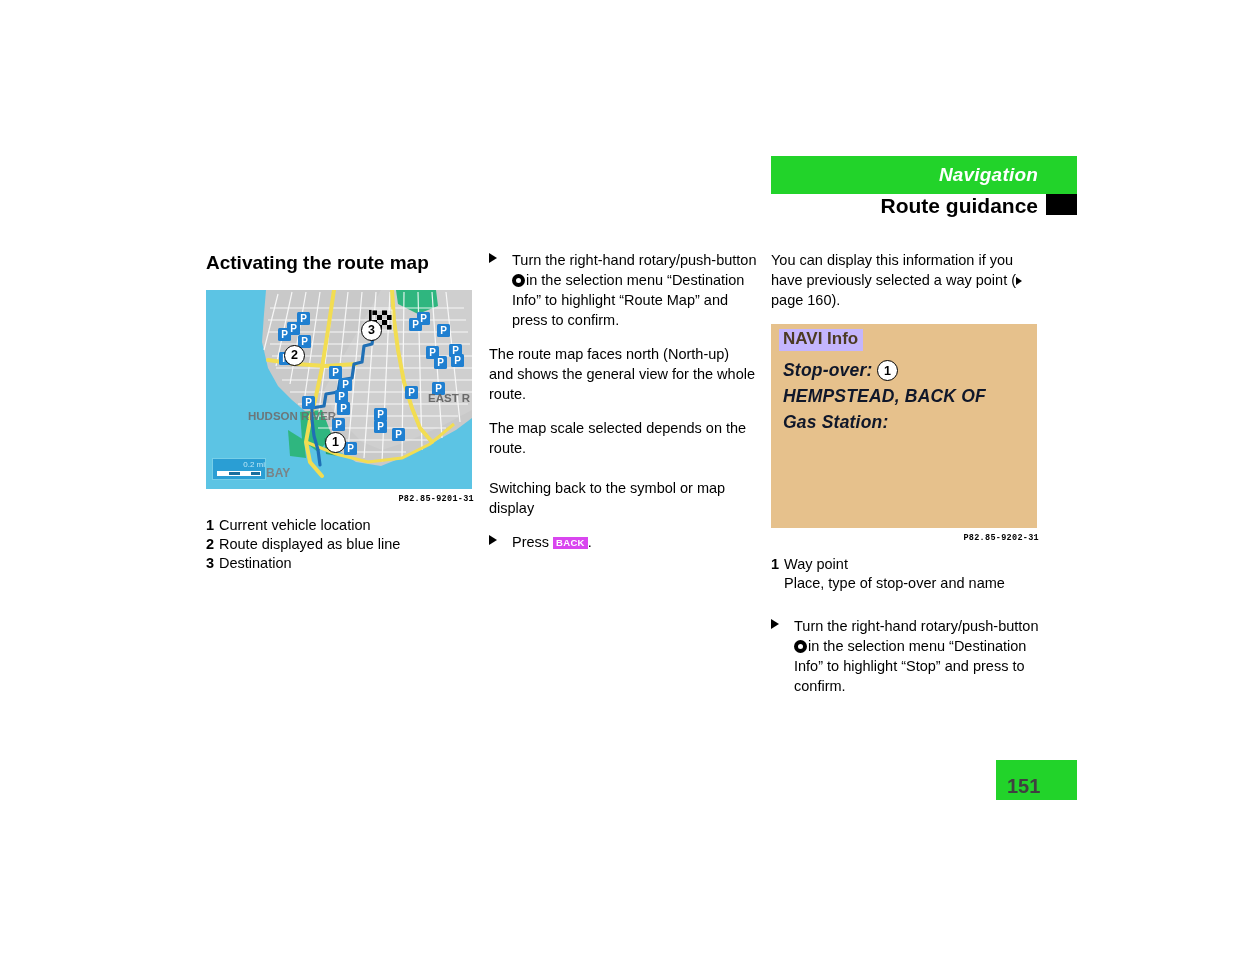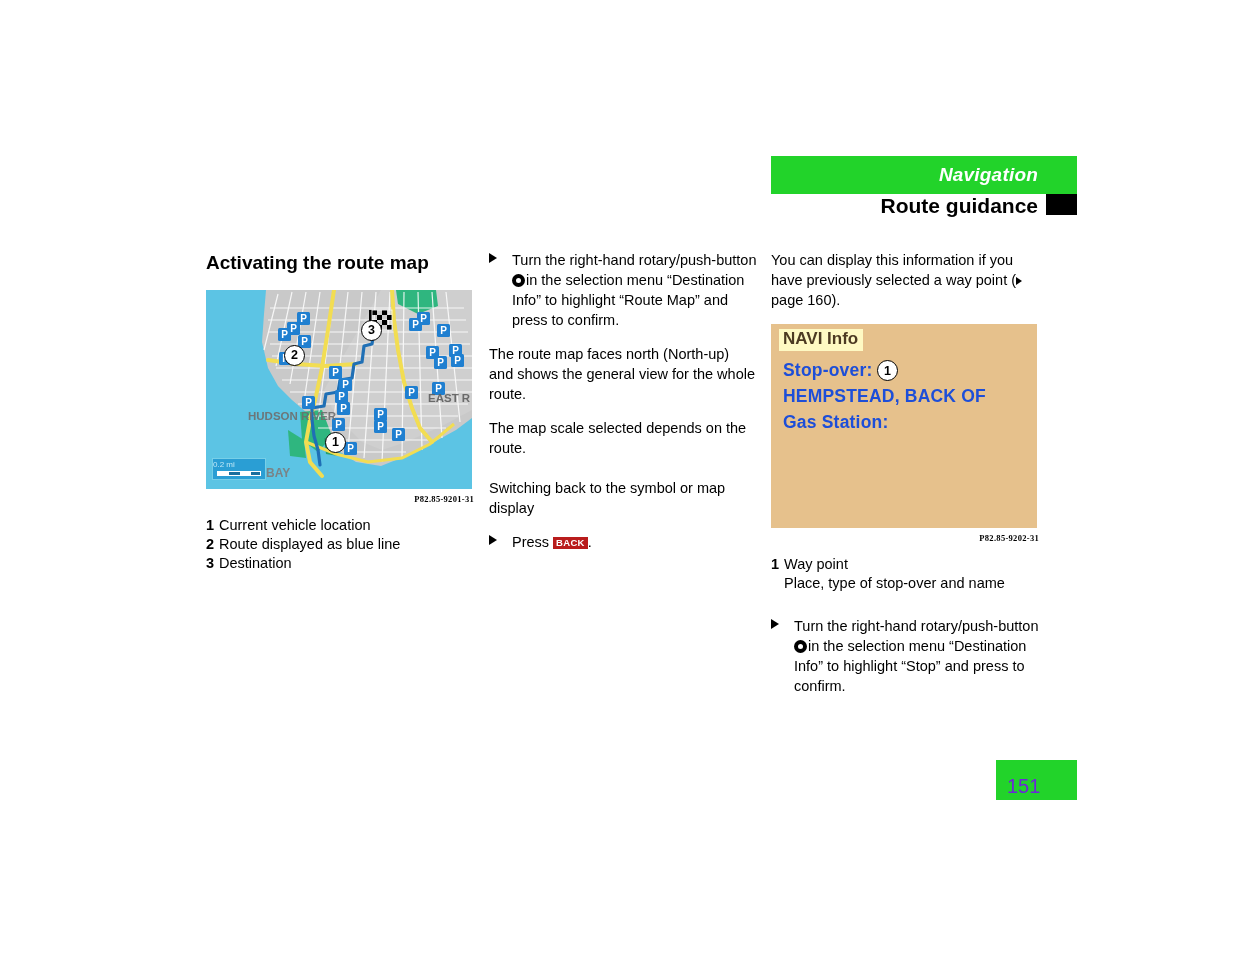--- a/index.html
+++ b/index.html
@@ -121,21 +121,21 @@
     top: 4px;
     width: 5px;
     height: 5px;
     border-radius: 50%;
     background: #fff;
   }
 
   
   .keycap {
     display: inline-block;
-    background: #b91c1c;
+    background: #d946ef;
     color: #fff;
     font-size: 9.5px;
     font-weight: bold;
     letter-spacing: .3px;
     padding: 1.5px 3px 1px 3px;
     vertical-align: 1px;
     line-height: 1;
   }
 
   
@@ -144,21 +144,21 @@
     width: 0; height: 0;
     border-left: 6px solid #000;
     border-top: 4px solid transparent;
     border-bottom: 4px solid transparent;
     vertical-align: 0px;
     margin-right: 1px;
   }
 
   
   .fig-code {
-    font-family: Liberation Serif, serif;
+    font-family: Liberation Mono, monospace;
     font-size: 8.5px;
     font-weight: bold;
     letter-spacing: .3px;
     text-align: right;
     margin-top: 5px;
   }
   .legend { margin-top: 12px; }
   .legend-row {
     font-size: 14.5px;
     line-height: 1.33;
@@ -212,21 +212,21 @@
     width: 54px;
     height: 22px;
     background: #2a9ed4;
     border: 1px solid #77cfe8;
     box-sizing: border-box;
     padding-top: 1px;
   }
   #map-scale-label {
     color: #bfe8f6;
     font-size: 8px;
-    text-align: left;
+    text-align: right;
     line-height: 10px;
   }
   #map-scale-ruler {
     margin: 1px auto 0 auto;
     width: 44px;
     height: 5px;
     background: linear-gradient(to right,#ffffff 0 11px,#1b6f9e 11px 22px,#ffffff 22px 33px,#1b6f9e 33px 44px);
     border: 1px solid #ffffff;
     box-sizing: border-box;
   }
@@ -236,37 +236,38 @@
     position: relative;
     width: 266px;
     height: 204px;
     background: #e6c18c;
     overflow: hidden;
   }
   #navi-title-hl {
     position: absolute;
     left: 8px;
     top: 5px;
-    background: #fef9c3;
+    background: #c4b5fd;
     padding: 1px 5px 2px 4px;
   }
   #navi-title {
     font-size: 17px;
     font-weight: bold;
     color: #4c3a22;
     line-height: 1.1;
   }
   .navi-line {
     position: absolute;
     left: 12px;
     font-size: 17.5px;
     font-weight: bold;
-    color: #1d4ed8;
+    color: #0f172a;
     letter-spacing: .2px;
     white-space: nowrap;
+    font-style: italic;
   }
   #navi-line-1 { top: 36px; }
   #navi-line-2 { top: 62px; }
   #navi-line-3 { top: 88px; }
   #navi-callout-1 {
     position: absolute;
     left: 106px;
     top: 36px;
     width: 21px;
     height: 21px;
@@ -279,23 +280,23 @@
     top: 760px;
     width: 81px;
     height: 40px;
     background: #22d32a;
     display: flex;
     align-items: center;
     padding-left: 11px;
     box-sizing: border-box;
   }
   #page-number {
-    color: #6d28d9;
+    color: #404040;
     font-size: 20px;
-    font-weight: normal;
+    font-weight: bold;
     margin-top: 12px;
   }
 </style>
 </head>
 <body>
 
 <div id="header-block">
   <div id="chapter-bar">
     <span id="chapter-title">Navigation</span>
   </div>

